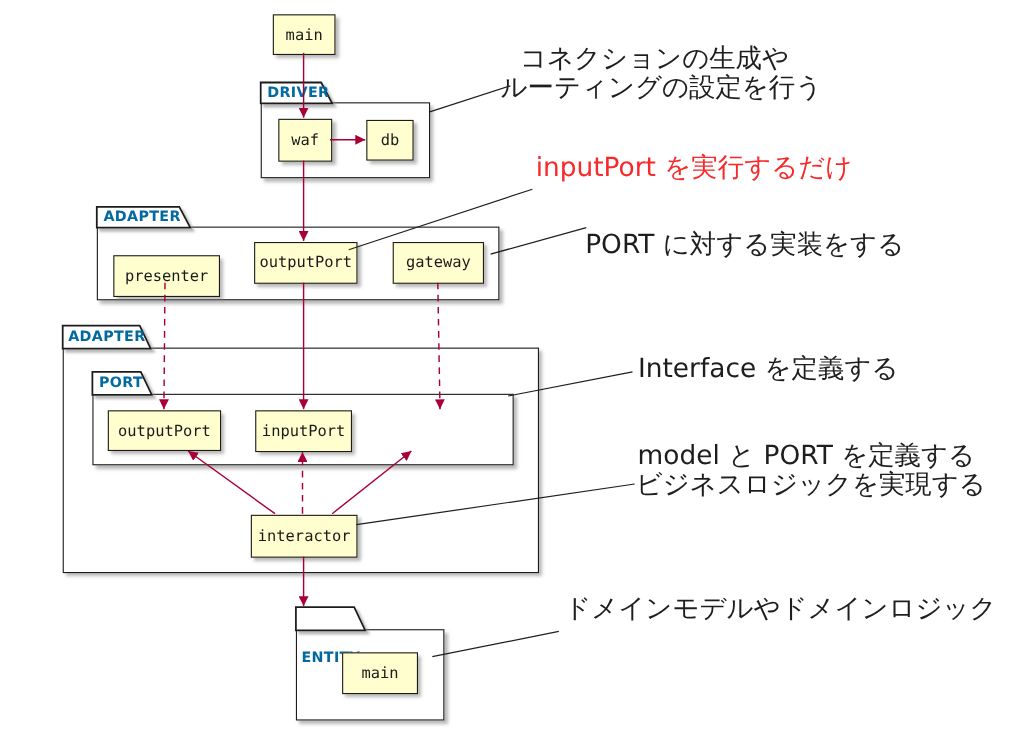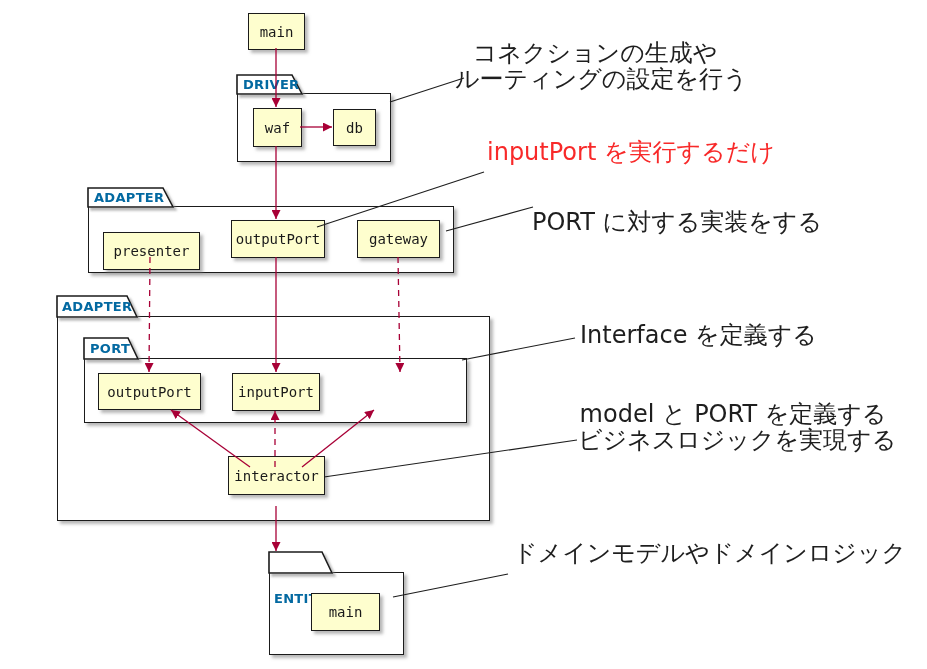--- a/index.html
+++ b/index.html
@@ -73,21 +73,21 @@
   <div class="pkg-label" style="left:274px; top:555px;margin-top:36px;">ENTITY</div>
 
   <div class="node" style="left:248px; top:13px;  width:55px;  height:35px;">main</div>
   <div class="node" style="left:253px; top:108px; width:47px;  height:37px;">waf</div>
   <div class="node" style="left:333px; top:109px; width:41px;  height:35px;">db</div>
   <div class="node" style="left:103px; top:220px; width:95px;  height:36px;margin-top:12px;">presenter</div>
   <div class="node" style="left:231px; top:220px; width:92px;  height:36px;">outputPort</div>
   <div class="node" style="left:357px; top:220px; width:81px;  height:36px;">gateway</div>
   <div class="node" style="left:98px;  top:373px; width:101px; height:35px;">outputPort</div>
   <div class="node" style="left:232px; top:373px; width:86px;  height:36px;">inputPort</div>
-  <div class="node" style="left:228px; top:456px; width:95px;  height:37px;">interactor</div>
+  <div class="node" style="left:228px; top:468px; width:95px;  height:37px;">interactor</div>
   <div class="node" style="left:311px; top:593px; width:67px;  height:36px;">main</div>
 
   <svg id="arrows-svg" class="overlay" viewBox="0 0 927 669">
     <defs>
       <marker id="ah" markerUnits="userSpaceOnUse" markerWidth="10" markerHeight="9" refX="9" refY="4.5" orient="auto">
         <path class="edge-head" d="M0,0 L9,4.5 L0,9 Z"></path>
       </marker>
     </defs>
 
     <line class="edge" x1="276" y1="48" x2="276" y2="107" marker-end="url(#ah)"></line>

